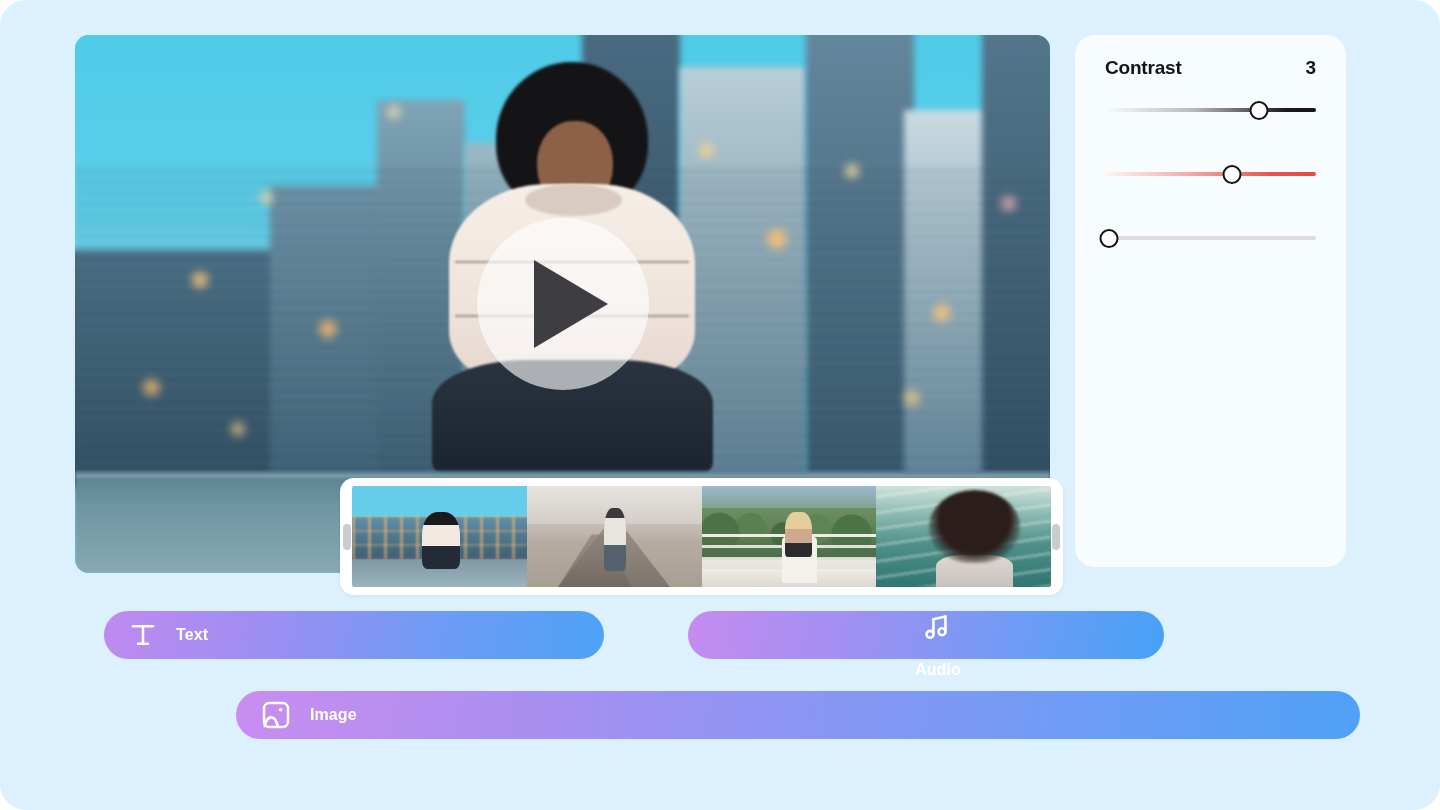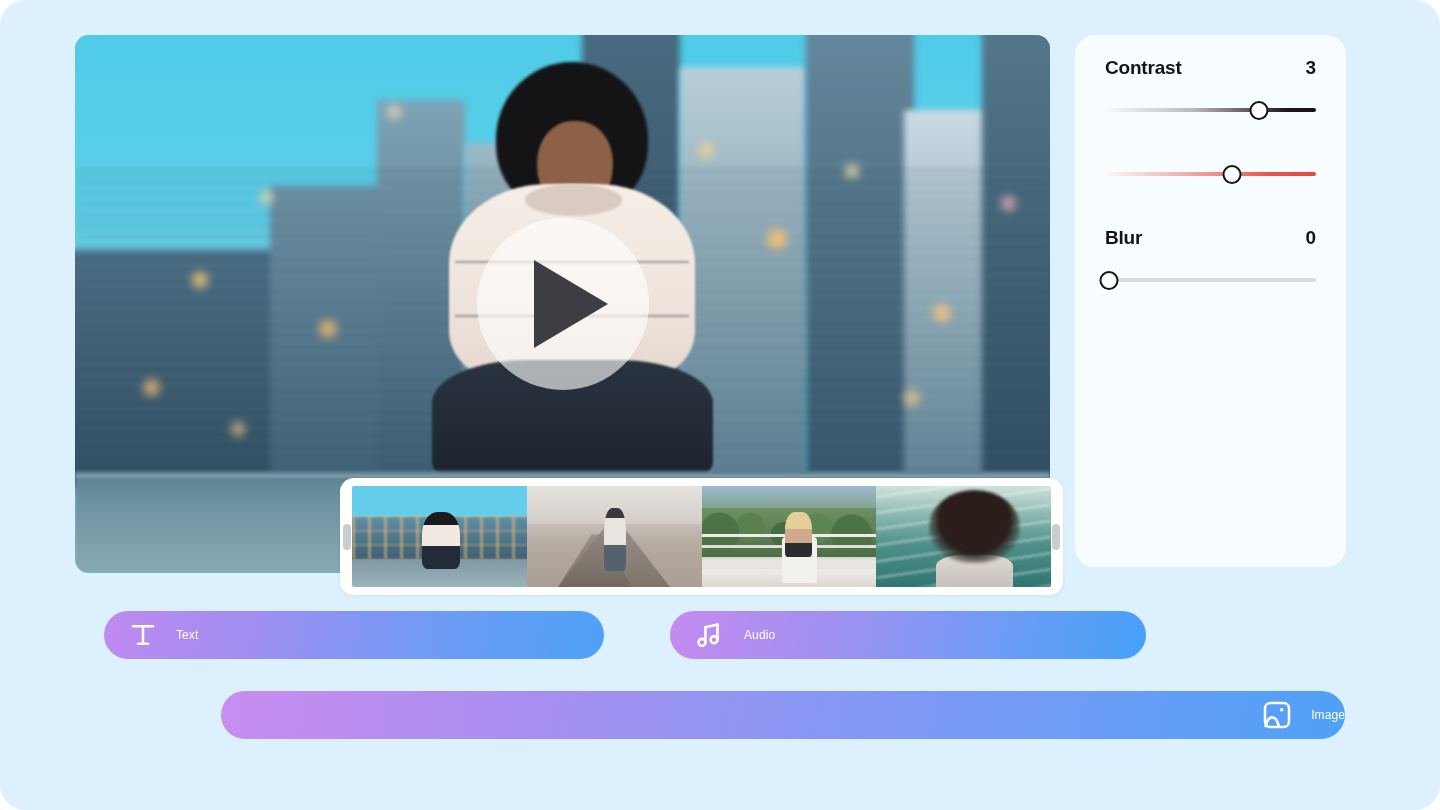--- a/index.html
+++ b/index.html
@@ -278,28 +278,28 @@
     height: 48px;
     border-radius: 24px;
     display: flex;
     align-items: center;
     padding-left: 24px;
     gap: 18px;
     color: #ffffff;
     cursor: pointer;
     border: none;
   }
-  .btn-label { font-size: 12px; font-weight: normal; letter-spacing: 0.1px; }
+  .btn-label { font-size: 16px; font-weight: bold; letter-spacing: 0.1px; }
 
   .btn-text  { left: 104px;  top: 611px; width: 500px;
                background: linear-gradient(100deg, #c08af0 0%, #9d8ef2 32%, #6f9bf4 66%, #4da2f7 100%); }
-  .btn-audio { left: 670px;  top: 611px; width: 476px;
-               background: linear-gradient(100deg, #c58bf0 0%, #a090f2 34%, #6d9cf5 70%, #46a1f7 100%); }
-  .btn-image { left: 221px;  top: 691px; width: 1124px;
-               background: linear-gradient(100deg, #c98df0 0%, #a78ff0 28%, #8e95f3 48%, #6f9cf5 74%, #4fa1f7 100%); justify-content: flex-end; }
+  .btn-audio { left: 688px;  top: 611px; width: 476px;
+               background: linear-gradient(100deg, #c58bf0 0%, #a090f2 34%, #6d9cf5 70%, #46a1f7 100%); flex-direction: column; }
+  .btn-image { left: 236px;  top: 691px; width: 1124px;
+               background: linear-gradient(100deg, #c98df0 0%, #a78ff0 28%, #8e95f3 48%, #6f9cf5 74%, #4fa1f7 100%); }
 
   .icon-svg { display: block; }
 </style>
 </head>
 <body>
 
 <div class="app">
 
   <div class="player">
     <div class="scene">
@@ -401,24 +401,20 @@
 
     <div class="ctl">
       <div class="slider">
         <div class="track track-saturation"></div>
         <div class="thumb-dot" style="left:60%"></div>
       </div>
     </div>
 
 
     <div class="ctl">
-      <div class="ctl-head">
-        <span class="ctl-label">Blur</span>
-        <span class="ctl-value">0</span>
-      </div>
       <div class="slider">
         <div class="track track-blur"></div>
         <div class="thumb-dot" style="left:2%"></div>
       </div>
     </div>
 
   </div>
 
   <div class="btn btn-text">
     <span>

